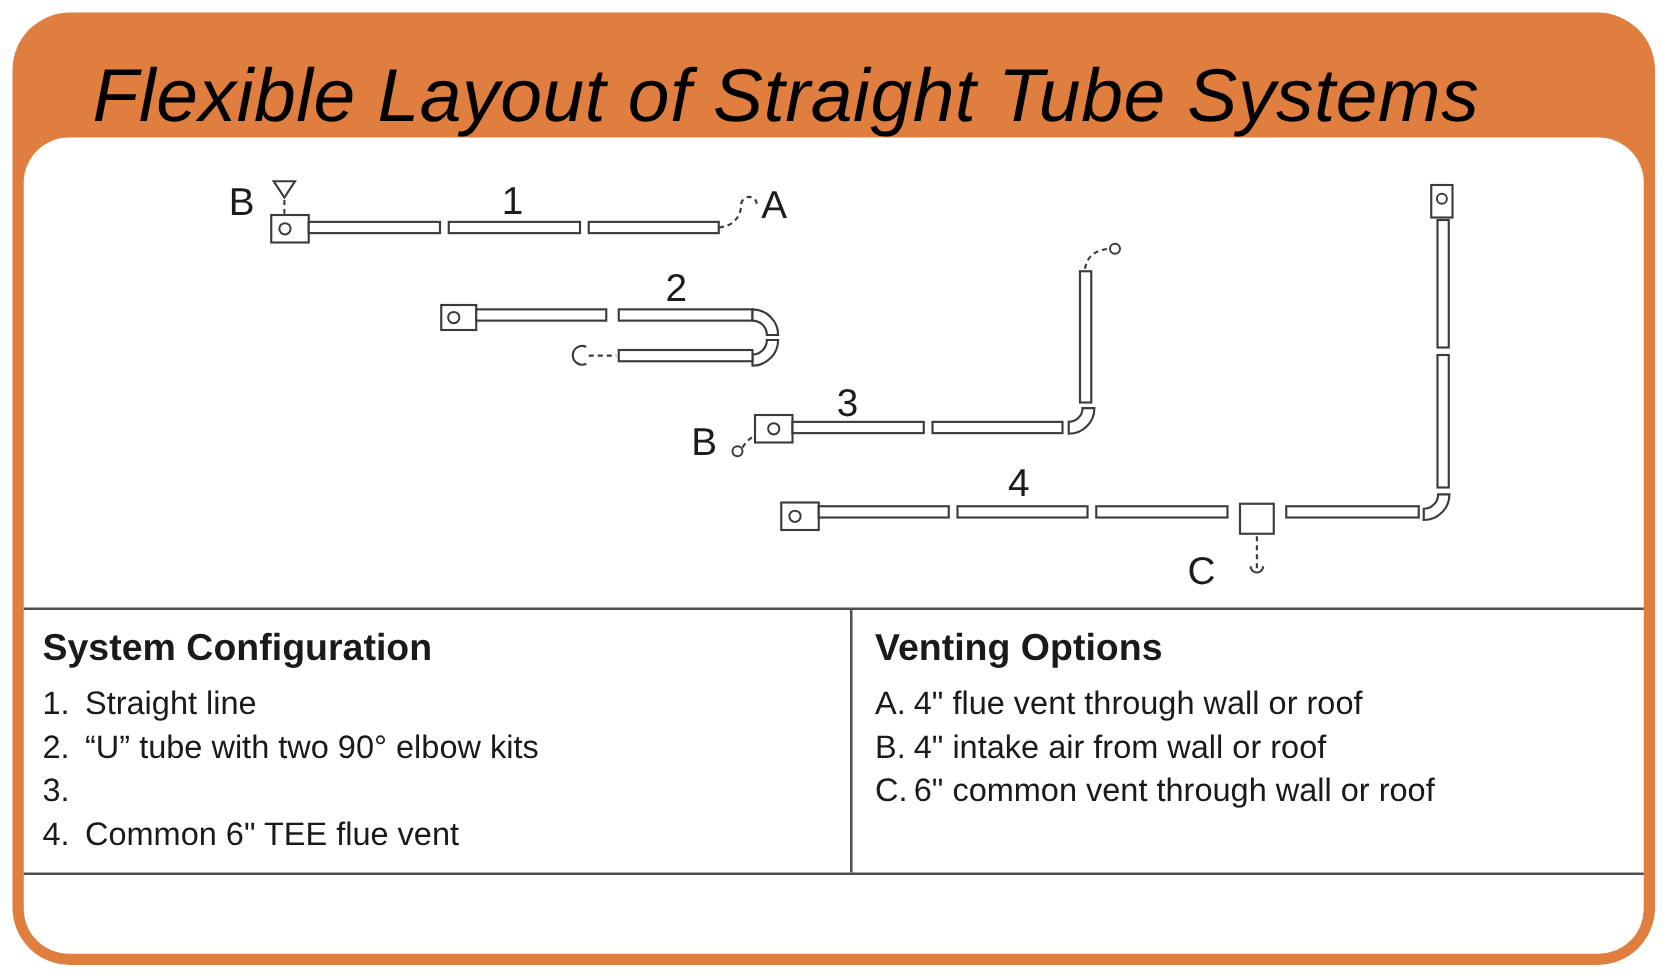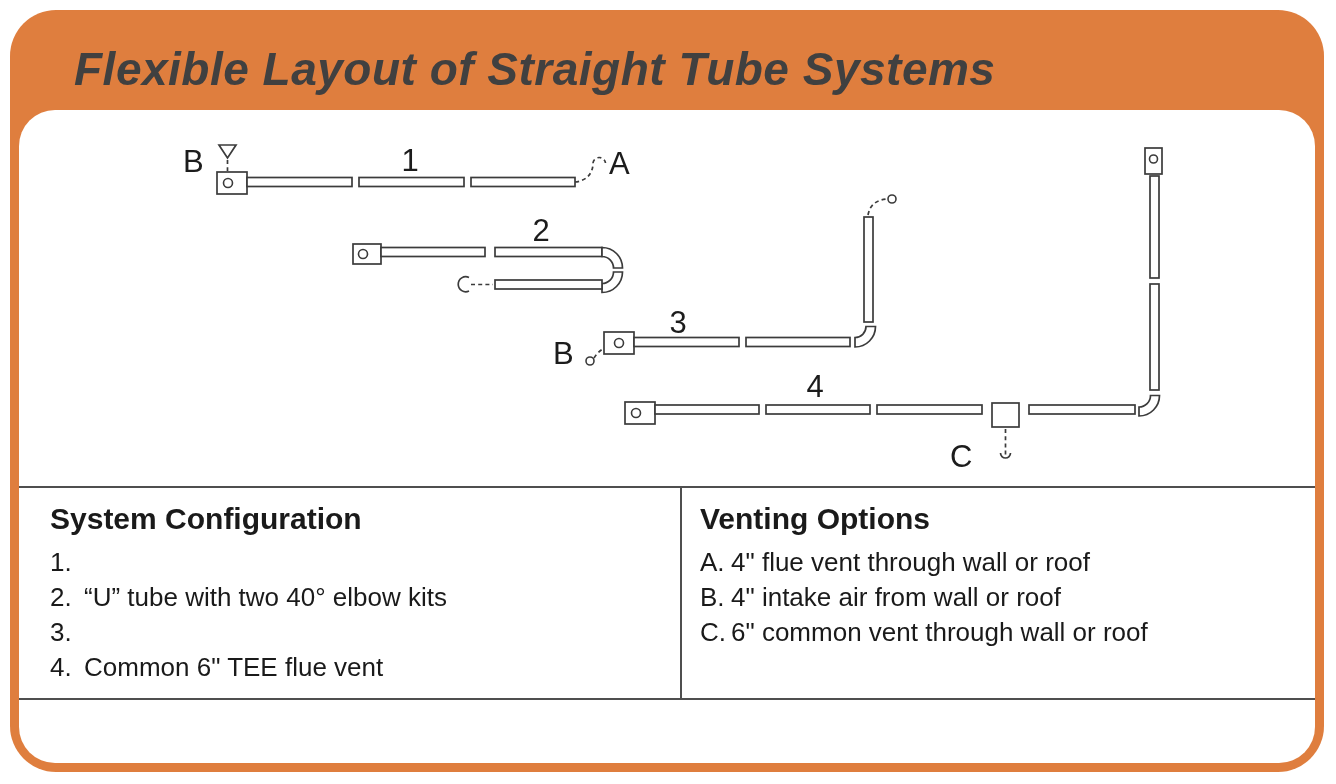--- a/index.html
+++ b/index.html
@@ -11,37 +11,37 @@
     overflow:hidden;
   }
   .card {
     position:absolute; left:10px; top:10px;
     width:1314px; height:762px;
     background:#DF7E3E;
     border-radius:46px;
   }
   .title {
     position:absolute; left:64px; top:32px;
-    font-size:46px; font-weight:bold; font-style:italic;
-    color:#404040; letter-spacing:0.5px; white-space:nowrap;
+    font-size:60px; font-weight:normal; font-style:italic;
+    color:#000000; letter-spacing:0.5px; white-space:nowrap;
   }
   .content {
     position:absolute; left:9px; top:100px;
     width:1296px; height:653px;
     background:#ffffff;
     border-radius:36px;
   }
   .diagram-svg { position:absolute; left:0px; top:2px; }
 
   .divider-h1 { position:absolute; left:0; top:376px; width:1296px; height:2px; background:#4f4f4f; }
   .divider-h2 { position:absolute; left:0; top:588px; width:1296px; height:2px; background:#4f4f4f; }
   .divider-v  { position:absolute; left:661px; top:378px; width:2px; height:210px; background:#4f4f4f; }
 
   .panel { position:absolute; top:378px; height:210px; box-sizing:border-box; }
-  .panel-left  { left:18px; width:787px; padding:14px 0 0 13px; }
+  .panel-left  { left:2px; width:787px; padding:14px 0 0 13px; }
   .panel-right { left:663px; width:696px; padding:14px 0 0 18px; }
   .panel h2 { margin:0; font-size:30px; line-height:34px; font-weight:bold; }
   .list { margin-top:9px; }
   .list-row { display:flex; font-size:26px; line-height:35px; }
   .marker-num { width:34px; flex:none; }
   .marker-let { width:31px; flex:none; }
 
   svg text { font-family:"Liberation Sans", sans-serif; font-size:31px; fill:#1c1c1c; }
   .tube, .unit-box, .elbow, .funnel { fill:#ffffff; stroke:#3b3b3b; stroke-width:1.7px; }
   .port { fill:#ffffff; stroke:#3b3b3b; stroke-width:1.6px; }
@@ -122,24 +122,25 @@
 
     <div class="divider-h1"></div>
     <div class="divider-v"></div>
     <div class="divider-h2"></div>
 
     <div class="panel panel-left">
       <h2>System Configuration</h2>
       <div class="list">
         <div class="list-row">
           <span class="marker-num">1.</span>
+          <span>Straight line</span>
         </div>
         <div class="list-row">
           <span class="marker-num">2.</span>
-          <span>“U” tube with two 40° elbow kits</span>
+          <span>“U” tube with two 90° elbow kits</span>
         </div>
         <div class="list-row">
           <span class="marker-num">3.</span>
         </div>
         <div class="list-row">
           <span class="marker-num">4.</span>
           <span>Common 6" TEE flue vent</span>
         </div>
       </div>
     </div>

